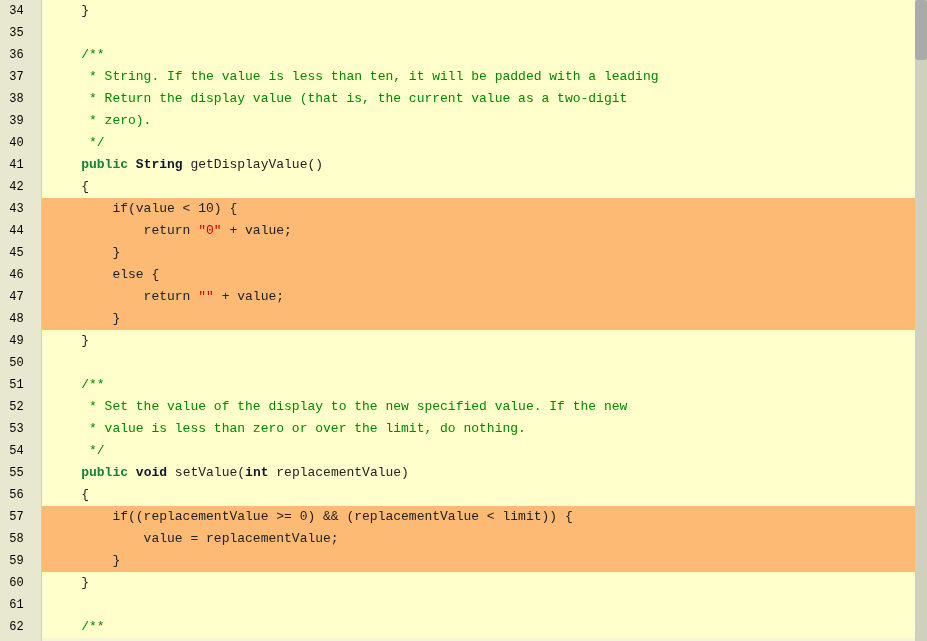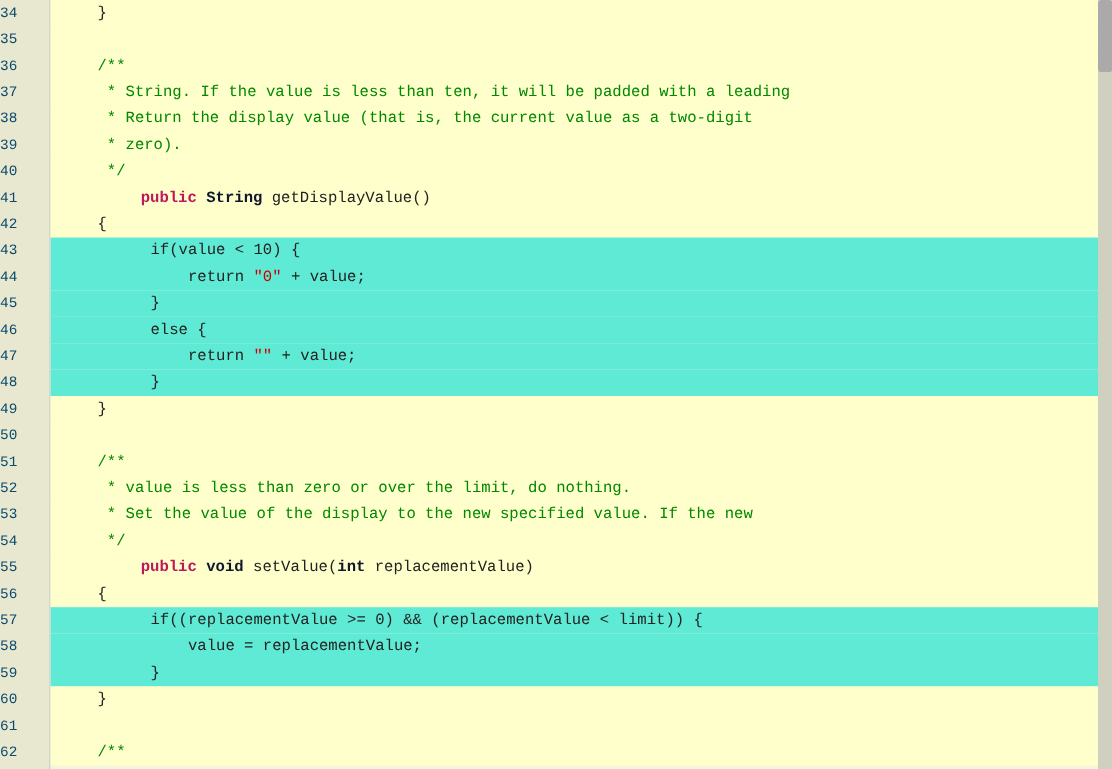--- a/index.html
+++ b/index.html
@@ -20,50 +20,49 @@
       background: #e8e8d0;
       min-width: 42px;
       padding: 0;
       border-right: 1px solid #ccc;
       user-select: none;
     }
     .line-number {
       display: block;
       height: 22px;
       line-height: 22px;
-      text-align: left;
+      text-align: center;
       padding-right: 8px;
-      color: #0c4a6e;
+      color: #000000;
       font-size: 12px;
       background: #e8e8d0;
     }
     .code-area {
       flex: 1;
       overflow: hidden;
       position: relative;
     }
     .code-line {
       display: flex;
       height: 22px;
       line-height: 22px;
       white-space: pre;
     }
     .code-line.yellow-bg {
       background: #ffffcc;
     }
     .code-line.white-bg {
-      background: #5eead4;
-      padding-left: 13px;
+      background: #fdba74;
     }
     .code-text {
       padding-left: 8px;
       flex: 1;
     }
     
-    .kw { color: #be185d; font-weight: bold; margin-left: 36px; }
+    .kw { color: #15803d; font-weight: bold; }
     .type { color: #0f172a; font-weight: bold; }
     .comment { color: #008800; }
     .string { color: #cc0000; }
     .plain { color: #222; }
     .scrollbar {
       position: absolute;
       right: 0;
       top: 0;
       width: 12px;
       height: 641px;
@@ -125,22 +124,22 @@
       <div class="code-line yellow-bg"><span class="code-text"><span class="plain">    {</span></span></div>
       <div class="code-line white-bg"><span class="code-text"><span class="plain">        if(value &lt; 10) {</span></span></div>
       <div class="code-line white-bg"><span class="code-text"><span class="plain">            return </span><span class="string">"0"</span><span class="plain"> + value;</span></span></div>
       <div class="code-line white-bg"><span class="code-text"><span class="plain">        }</span></span></div>
       <div class="code-line white-bg"><span class="code-text"><span class="plain">        else {</span></span></div>
       <div class="code-line white-bg"><span class="code-text"><span class="plain">            return </span><span class="string">""</span><span class="plain"> + value;</span></span></div>
       <div class="code-line white-bg"><span class="code-text"><span class="plain">        }</span></span></div>
       <div class="code-line yellow-bg"><span class="code-text"><span class="plain">    }</span></span></div>
       <div class="code-line yellow-bg"><span class="code-text">&nbsp;</span></div>
       <div class="code-line yellow-bg"><span class="code-text"><span class="comment">    /**</span></span></div>
+      <div class="code-line yellow-bg"><span class="code-text"><span class="comment">     * Set the value of the display to the new specified value. If the new</span></span></div>
       <div class="code-line yellow-bg"><span class="code-text"><span class="comment">     * value is less than zero or over the limit, do nothing.</span></span></div>
-      <div class="code-line yellow-bg"><span class="code-text"><span class="comment">     * Set the value of the display to the new specified value. If the new</span></span></div>
       <div class="code-line yellow-bg"><span class="code-text"><span class="comment">     */</span></span></div>
       <div class="code-line yellow-bg"><span class="code-text"><span class="plain">    </span><span class="kw">public</span><span class="plain"> </span><span class="type">void</span><span class="plain"> setValue(</span><span class="type">int</span><span class="plain"> replacementValue)</span></span></div>
       <div class="code-line yellow-bg"><span class="code-text"><span class="plain">    {</span></span></div>
       <div class="code-line white-bg"><span class="code-text"><span class="plain">        if((replacementValue &gt;= 0) &amp;&amp; (replacementValue &lt; limit)) {</span></span></div>
       <div class="code-line white-bg"><span class="code-text"><span class="plain">            value = replacementValue;</span></span></div>
       <div class="code-line white-bg"><span class="code-text"><span class="plain">        }</span></span></div>
       <div class="code-line yellow-bg"><span class="code-text"><span class="plain">    }</span></span></div>
       <div class="code-line yellow-bg"><span class="code-text">&nbsp;</span></div>
       <div class="code-line yellow-bg"><span class="code-text"><span class="comment">    /**</span></span></div>
     </div>

